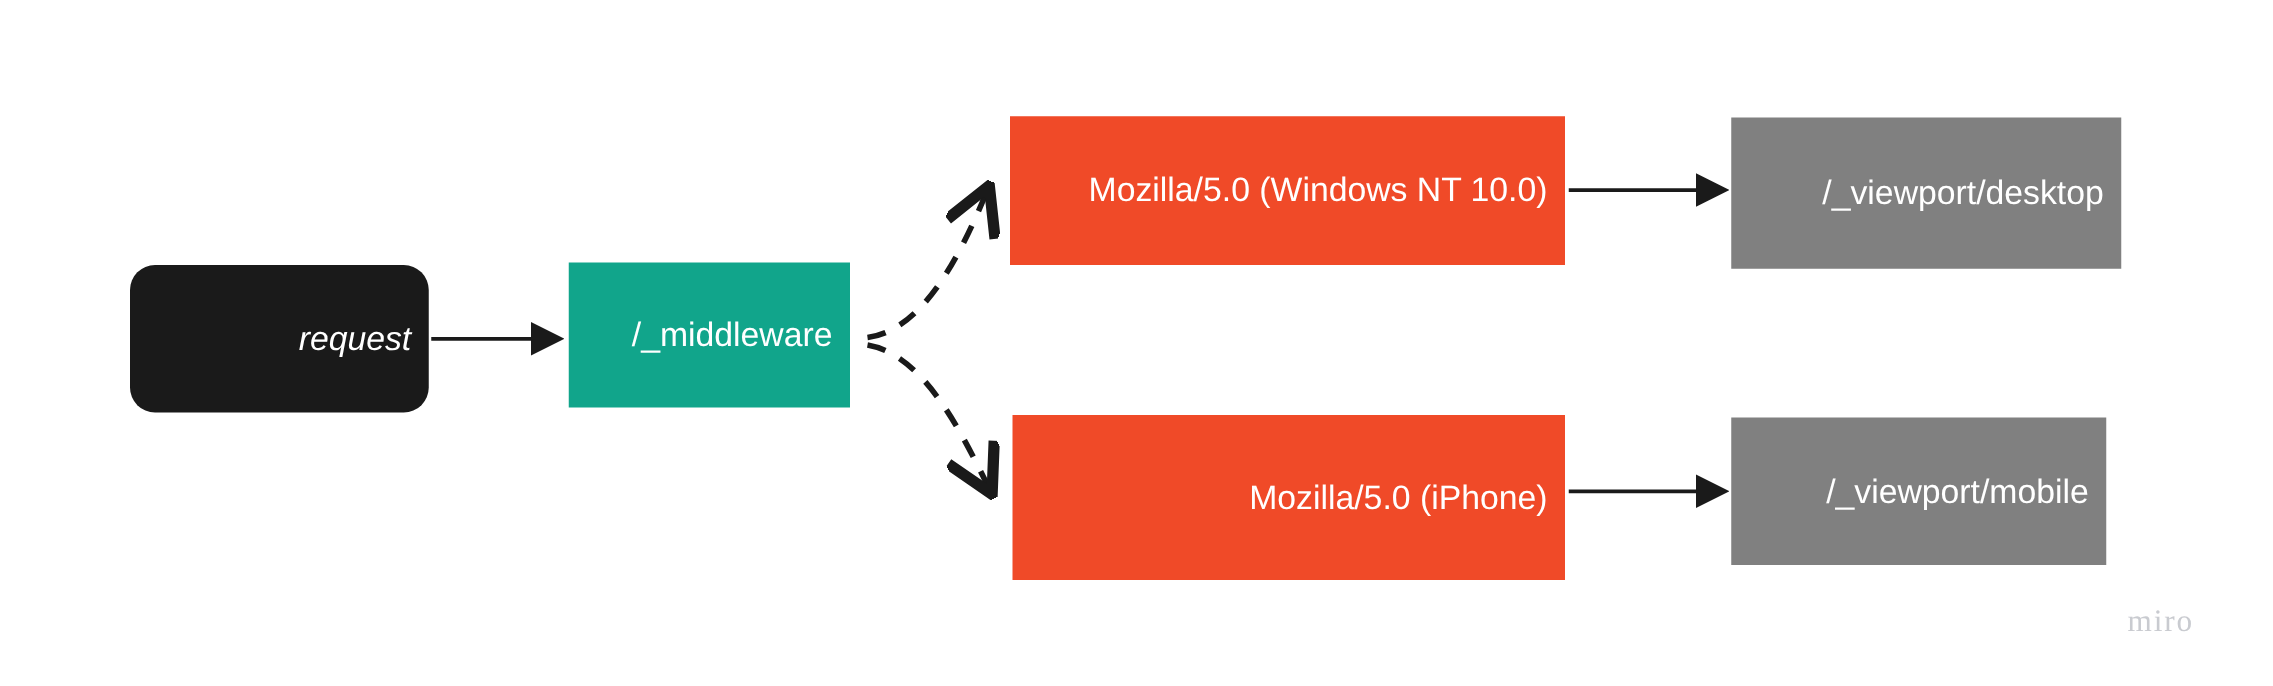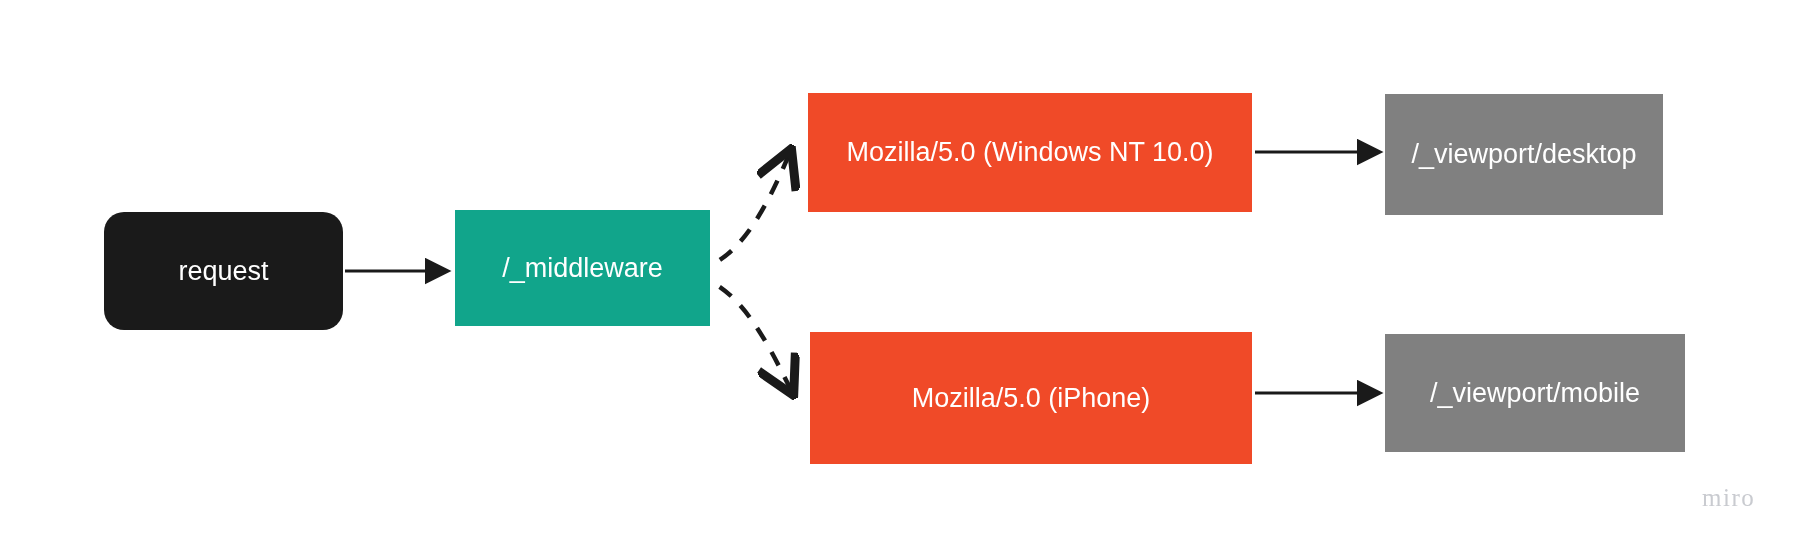--- a/index.html
+++ b/index.html
@@ -24,21 +24,21 @@
     left: 0;
     top: 0;
     width: 1818px;
     height: 549px;
     pointer-events: none;
   }
   .node {
     position: absolute;
     display: flex;
     align-items: center;
-    justify-content: center;
+    justify-content: flex-end;
     box-sizing: border-box;
     text-align: center;
     color: #ffffff;
     font-family: "Liberation Sans", sans-serif;
     line-height: 1.2;
     padding: 0 14px;
   }
   .node-label {
     display: block;
     white-space: nowrap;
@@ -46,27 +46,28 @@
 
   
   #node-request {
     left: 104px;
     top: 212px;
     width: 239px;
     height: 118px;
     background: #1a1a1a;
     border-radius: 20px;
     font-size: 27px;
+    font-style: italic;
   }
 
   
   #node-middleware {
     left: 455px;
     top: 210px;
-    width: 255px;
+    width: 225px;
     height: 116px;
     background: #11a58b;
     font-size: 27px;
   }
 
   
   #node-ua-desktop {
     left: 808px;
     top: 93px;
     width: 444px;
@@ -80,21 +81,21 @@
     width: 442px;
     height: 132px;
     background: #f04a28;
     font-size: 27px;
   }
 
   
   #node-viewport-desktop {
     left: 1385px;
     top: 94px;
-    width: 278px;
+    width: 312px;
     height: 121px;
     background: #808080;
     font-size: 27px;
   }
   #node-viewport-mobile {
     left: 1385px;
     top: 334px;
     width: 300px;
     height: 118px;
     background: #808080;

